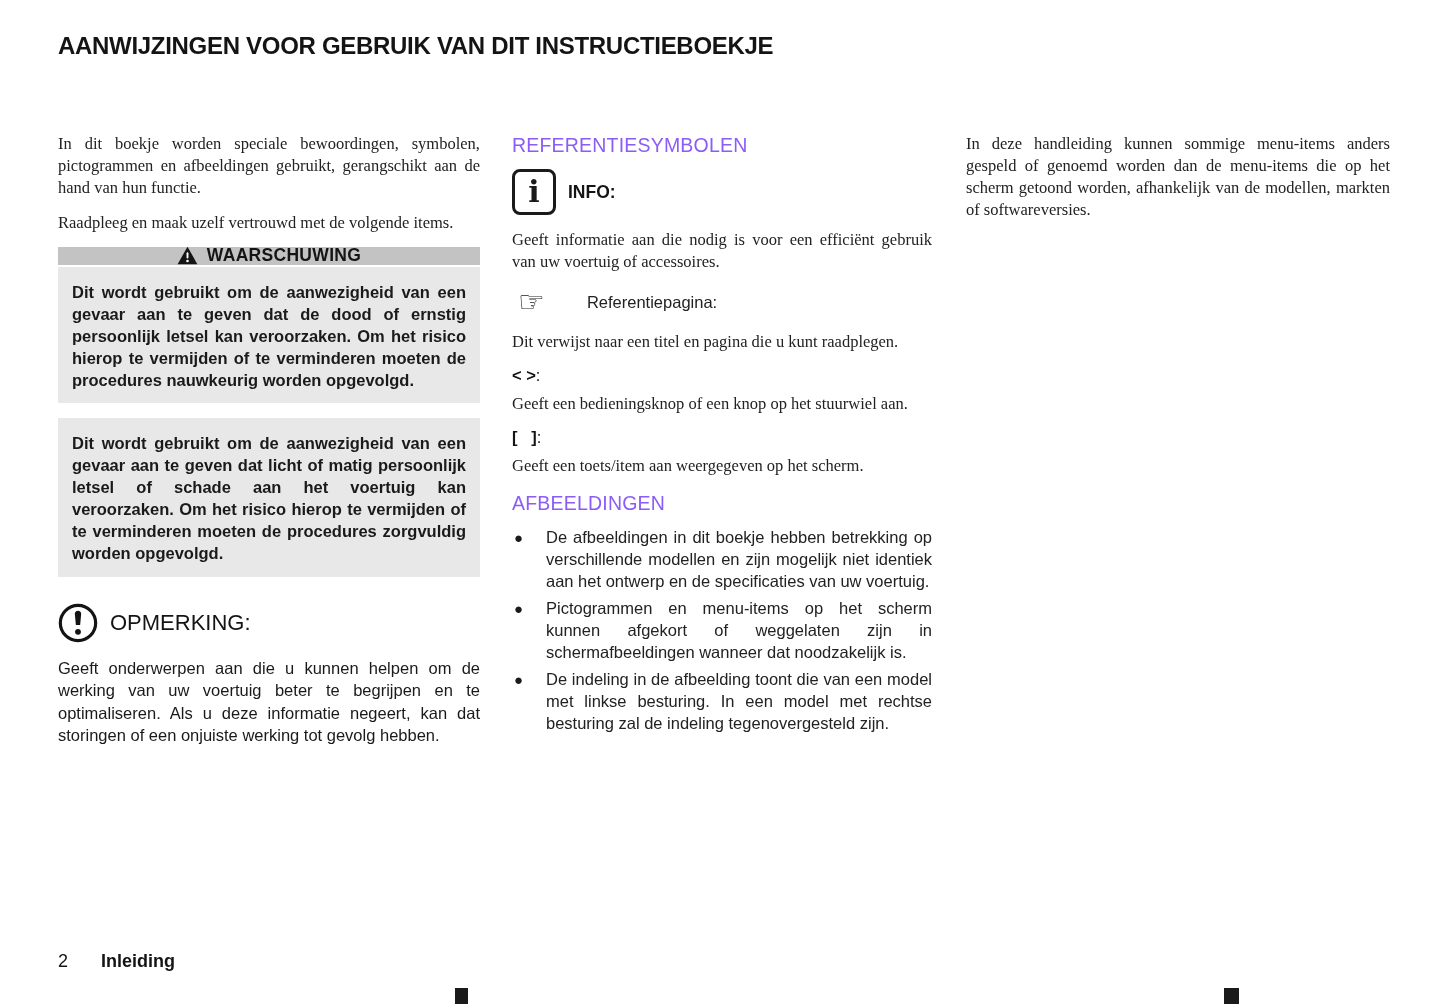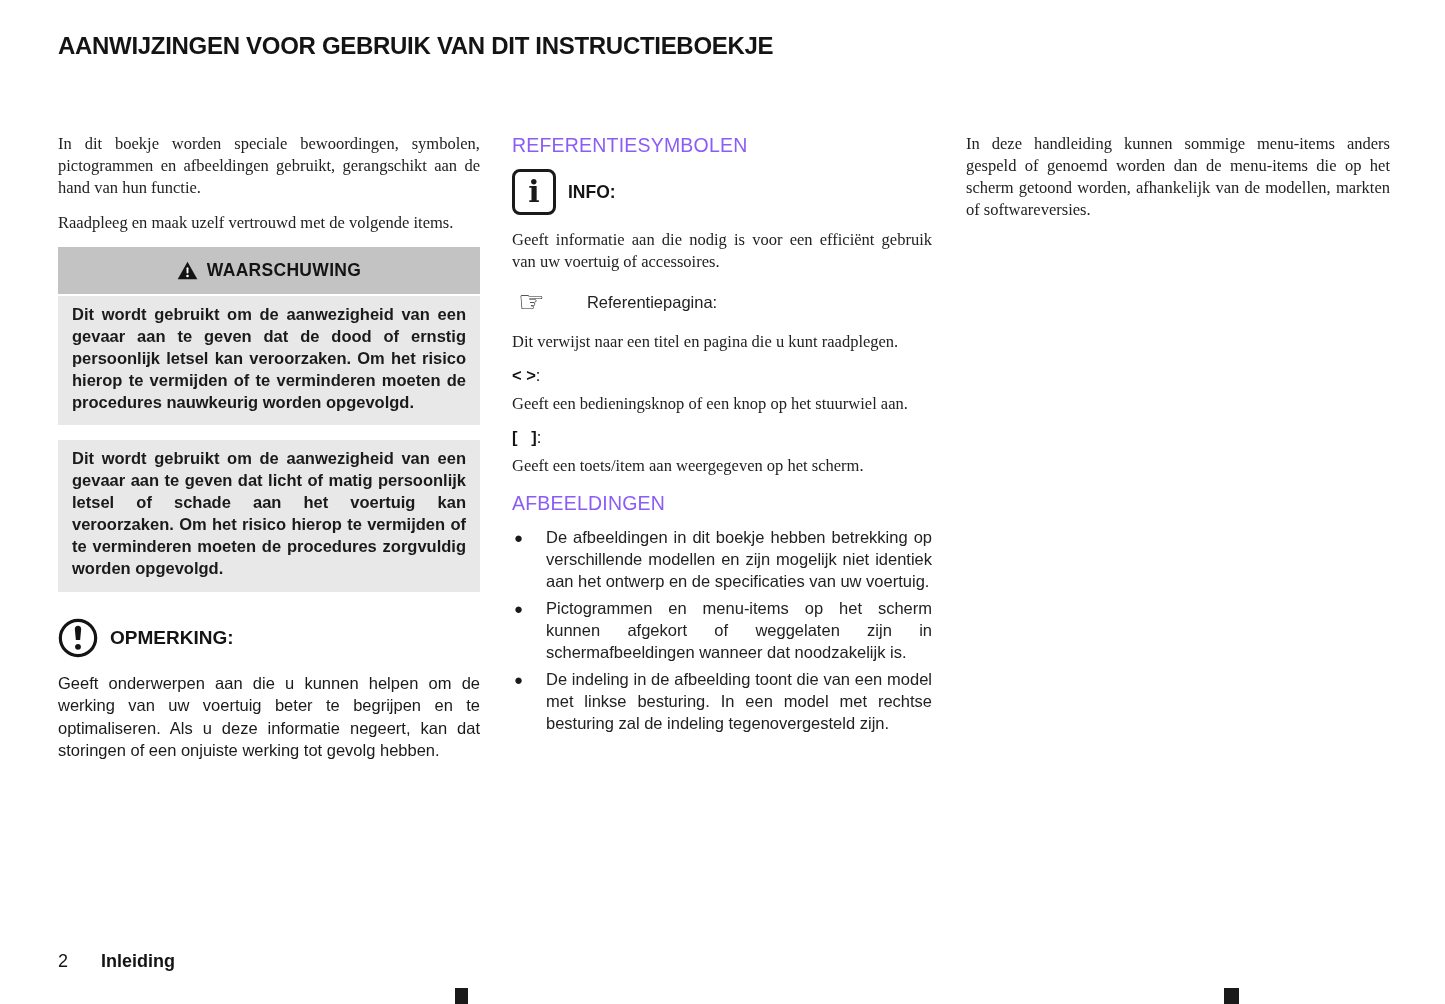--- a/index.html
+++ b/index.html
@@ -25,33 +25,33 @@
     font-size:16.5px;line-height:1.33;text-align:justify;color:#222;
     margin:0 0 13px 0;
     font-family:Liberation Serif, serif;
   }
   .section-heading{
     font-size:19.5px;font-weight:normal;color:#8b5cf6;
     letter-spacing:0.2px;margin:14px 0 12px 0;line-height:1.25;
   }
   .alert-box{margin:0 0 15px 0;}
   .alert-header{
-    background:#c3c3c3;height:47px;display:flex;align-items:center;justify-content:center;
+    background:#c3c3c3;height:18px;display:flex;align-items:center;justify-content:center;
     font-weight:bold;font-size:17.5px;color:#141414;letter-spacing:0.3px;margin-bottom:2px;
   }
   .alert-header .tri{margin-right:9px;display:inline-flex;}
   .alert-body{
-    background:#e8e8e8;padding:8px 14px 12px 14px;
+    background:#e8e8e8;padding:15px 14px 12px 14px;
     font-weight:bold;font-size:16.5px;line-height:1.33;text-align:justify;color:#1a1a1a;
   }
   .note-header{display:flex;align-items:center;margin:26px 0 14px 0;}
   .note-circle{
     width:40px;height:40px;flex:0 0 40px;margin-right:12px;display:inline-flex;
   }
-  .note-label{font-weight:bold;font-size:19px;color:#141414;}
+  .note-label{font-weight:normal;font-size:22px;color:#141414;}
   .note-body{
     font-weight:normal;font-size:16.5px;line-height:1.35;text-align:justify;color:#1a1a1a;margin:0;
   }
   .icon-row{display:flex;align-items:center;margin:4px 0 14px 0;}
   .info-box{
     width:38px;height:40px;flex:0 0 38px;
     border:3px solid #1a1a1a;border-radius:8px;
     display:flex;align-items:center;justify-content:center;
     font-family:"DejaVu Serif", serif;font-weight:bold;font-size:30px;line-height:1;color:#1a1a1a;
     margin-right:12px;

